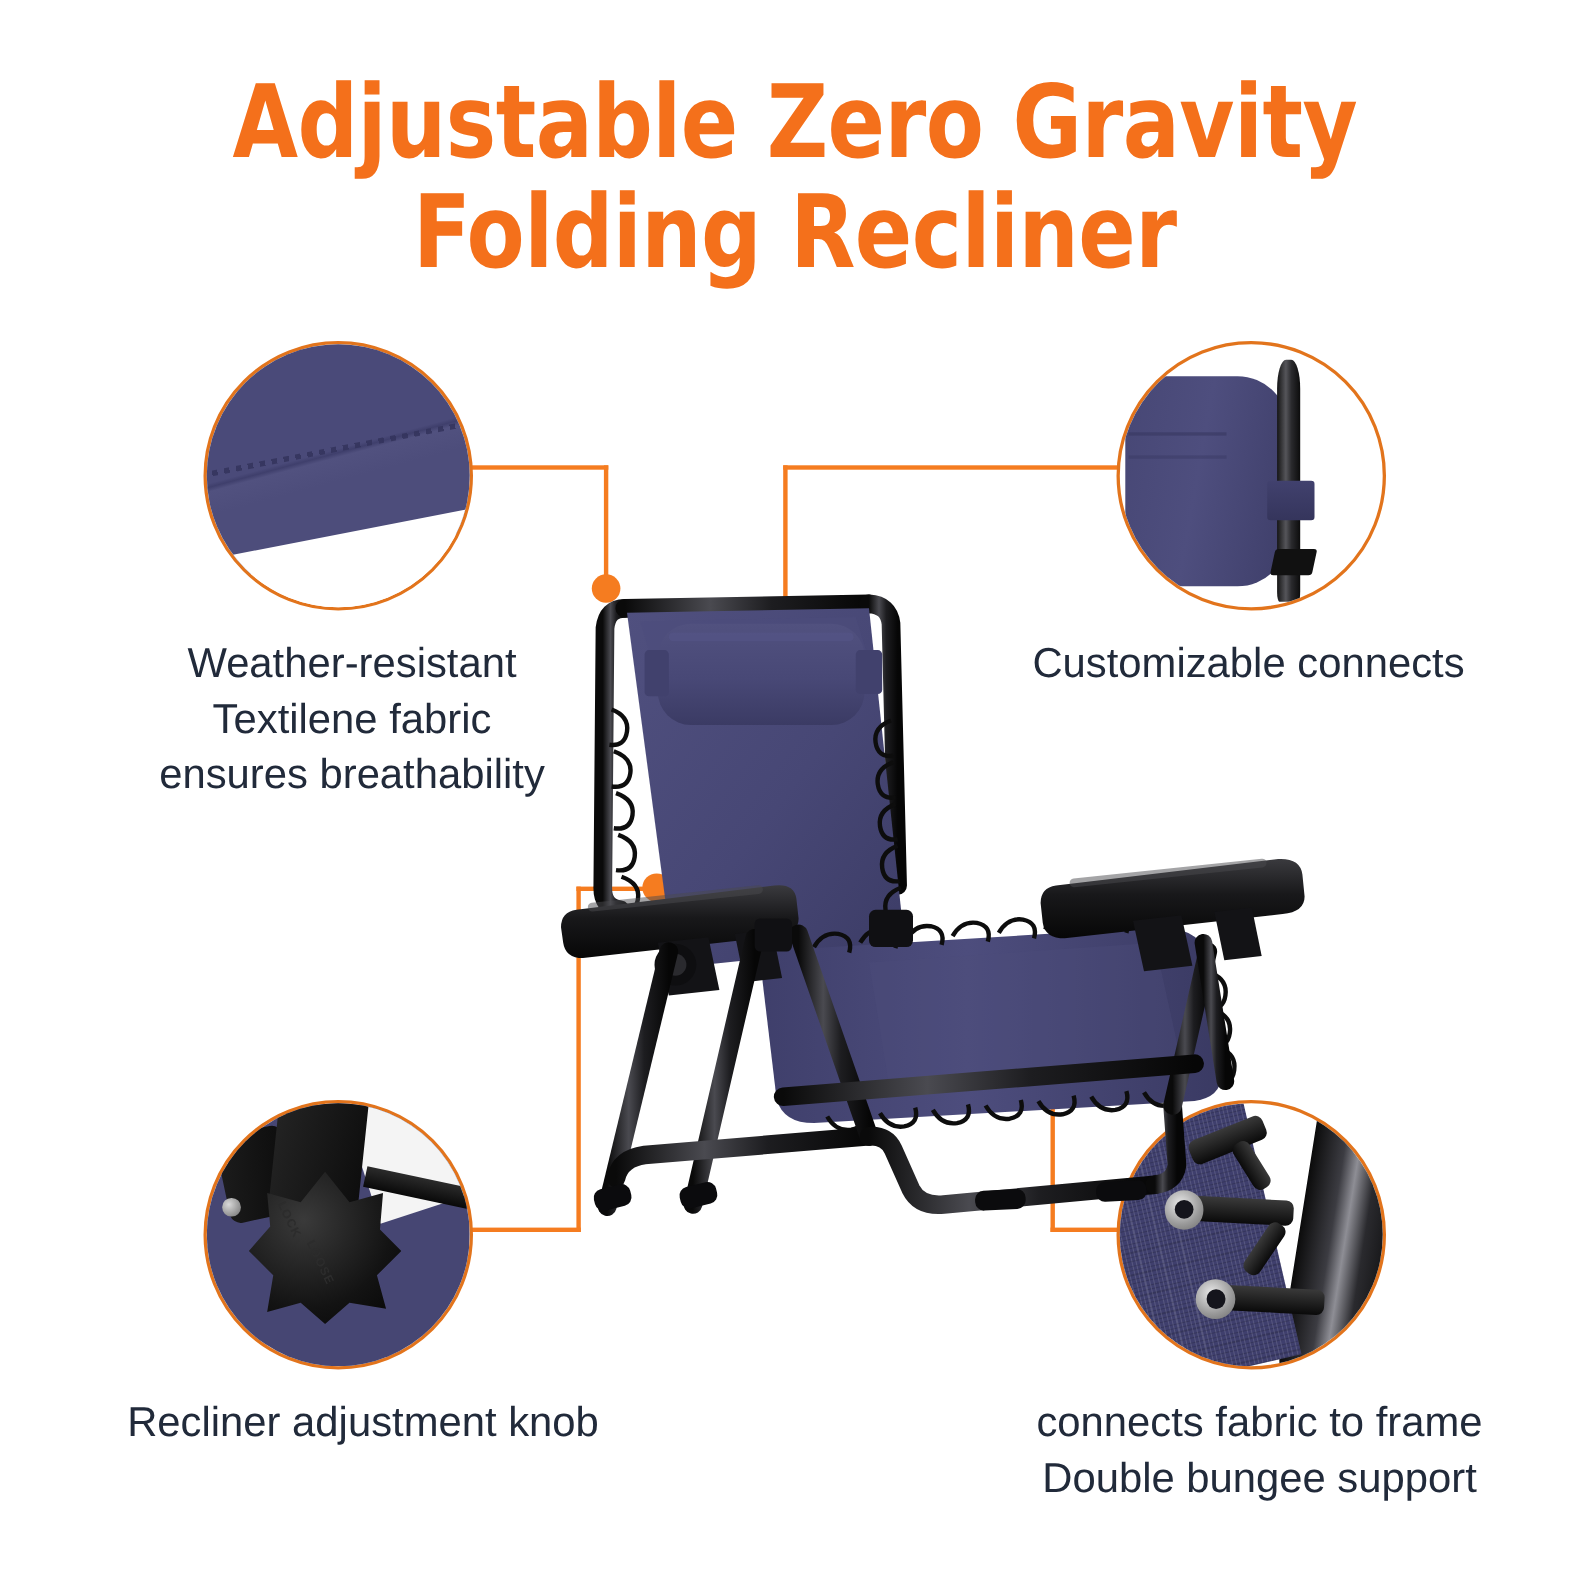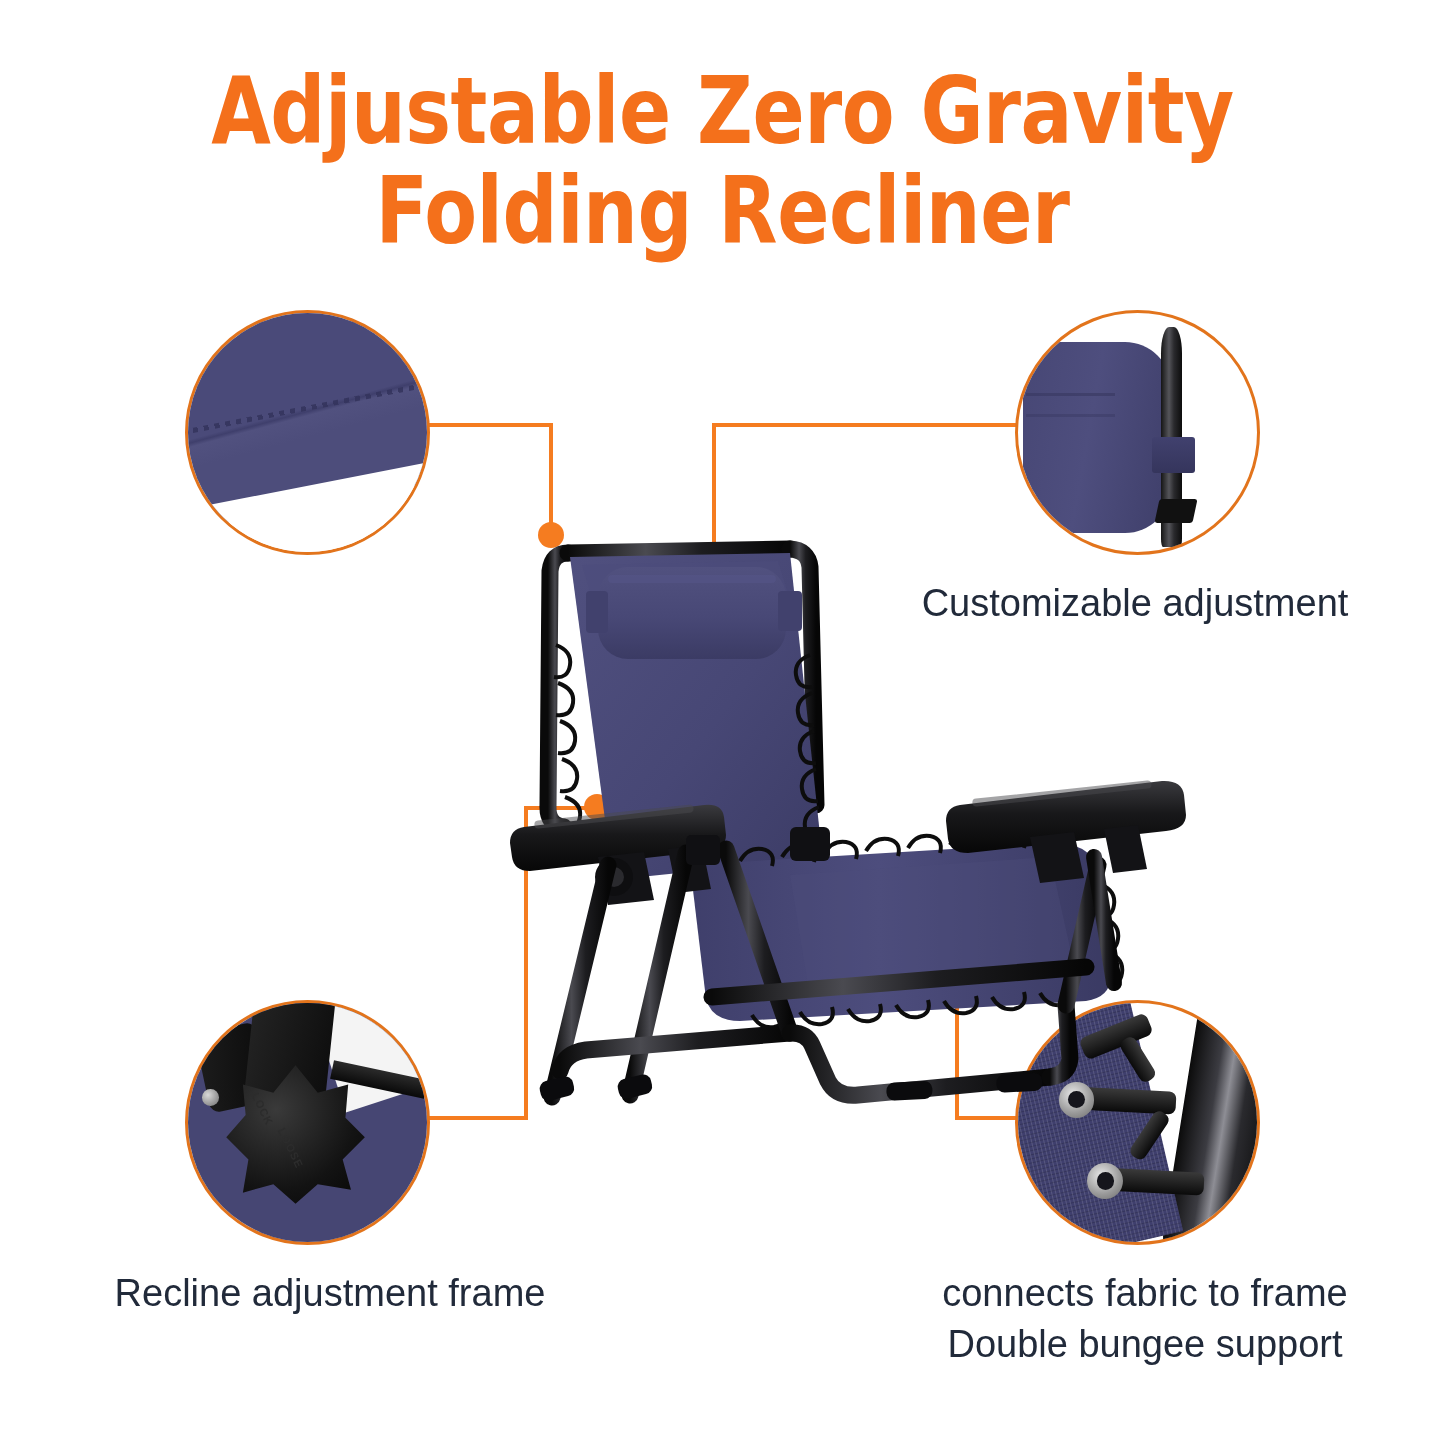--- a/index.html
+++ b/index.html
@@ -332,27 +332,32 @@
 
       <g fill="#0b0b0d">
         <rect x="48" y="578" width="34" height="20" rx="8" transform="rotate(-14 48 578)"></rect>
         <rect x="126" y="576" width="34" height="20" rx="8" transform="rotate(-14 126 576)"></rect>
         <rect x="396" y="578" width="46" height="18" rx="8" transform="rotate(-3 396 578)"></rect>
         <rect x="506" y="570" width="46" height="18" rx="8" transform="rotate(-3 506 570)"></rect>
       </g>
     </svg>
   </div>
 
+  <div class="caption cap-tl">
+    <div>Weather-resistant</div>
+    <div>Textilene fabric</div>
+    <div>ensures breathability</div>
+  </div>
 
   <div class="caption cap-tr">
-    <div>Customizable adjustment</div>
+    <div>Customizable connects</div>
   </div>
 
   <div class="caption cap-bl">
-    <div>Recline adjustment frame</div>
+    <div>Recliner adjustment knob</div>
   </div>
 
   <div class="caption cap-br">
     <div>connects fabric to frame</div>
     <div>Double bungee support</div>
   </div>
 
 </div>
 
 </body></html>

